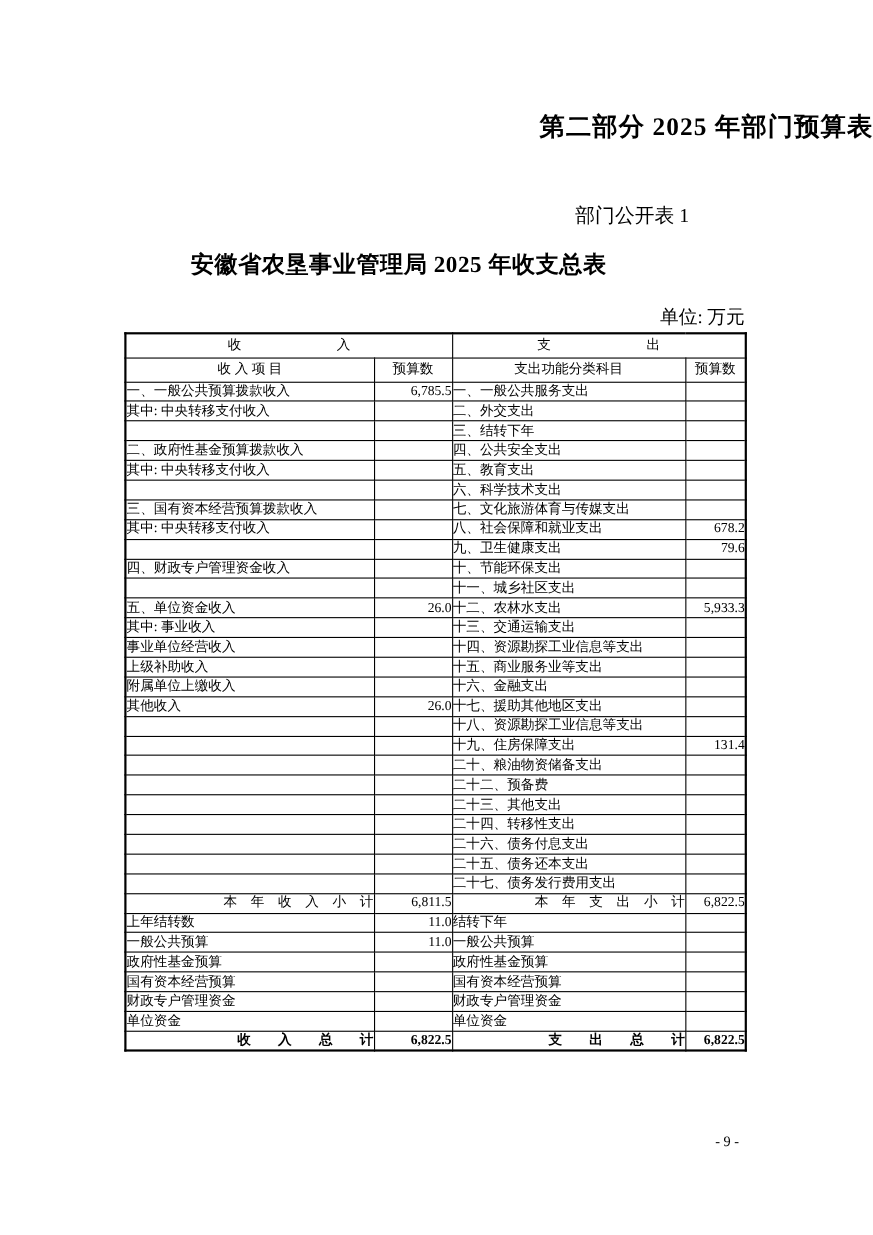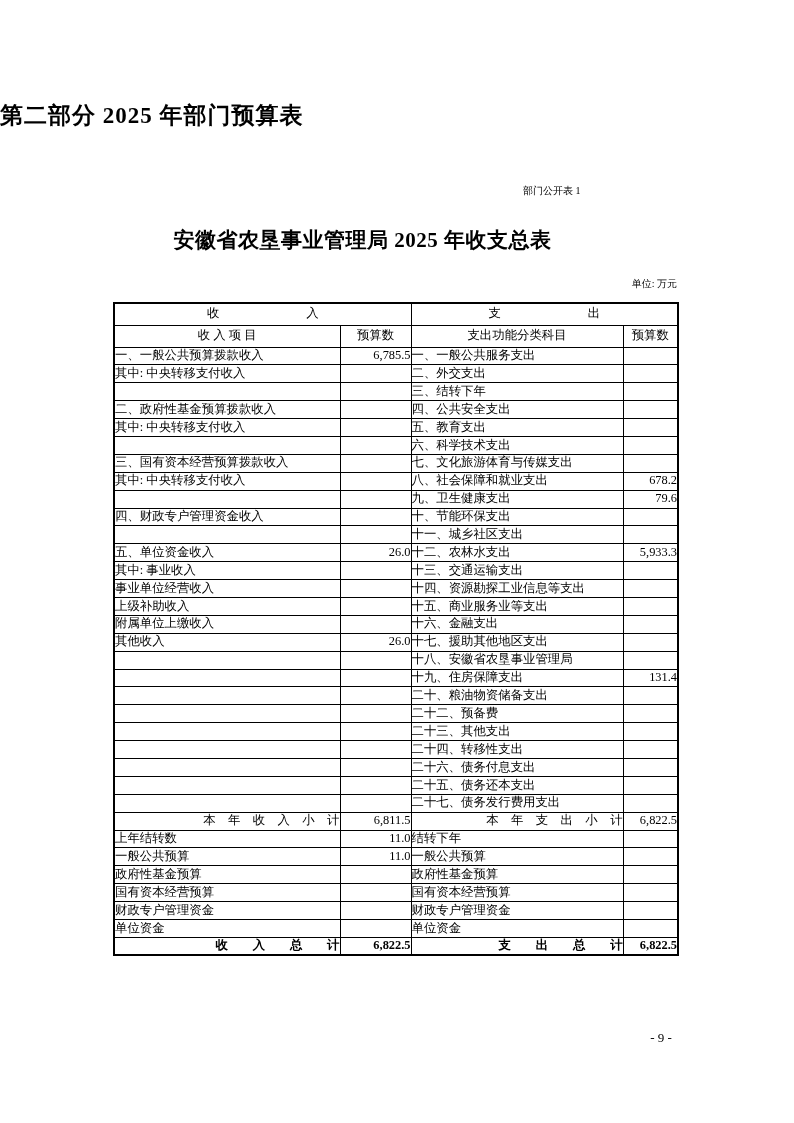--- a/index.html
+++ b/index.html
@@ -7,33 +7,33 @@
     position:relative;
     width:794px;height:1123px;
     margin:0 auto;
     background:#ffffff;
     font-family:"Liberation Serif","DejaVu Serif",serif;
     color:#000;
     overflow:hidden;
   }
   .part-title{
     position:absolute;top:100px;left:0;width:794px;
-    text-align:left;font-size:23px;font-weight:bold;letter-spacing:1px;
+    text-align:right;font-size:23px;font-weight:bold;letter-spacing:1px;
   }
   .table-label{
     position:absolute;top:184px;left:523px;
-    font-size:10px;
+    font-size:18px;
   }
   .table-title{
     position:absolute;top:226px;left:2px;width:721px;
     text-align:center;font-size:21px;font-weight:bold;letter-spacing:0.5px;
   }
   .unit-note{
     position:absolute;top:277px;left:400px;width:277px;
-    text-align:right;font-size:10px;
+    text-align:right;font-size:17px;
   }
   table.budget{
     position:absolute;top:302px;left:113px;
     width:564px;
     border-collapse:collapse;table-layout:fixed;
     border:2px solid #000;
   }
   table.budget th, table.budget td{
     border:1px solid #000;
     padding:0;
@@ -206,21 +206,21 @@
   <tr>
     <td class="item i3">其他收入</td>
     <td class="val">26.0</td>
     <td class="item i0">十七、援助其他地区支出</td>
     <td class="val"></td>
   </tr>
 
   <tr>
     <td class="item i0"></td>
     <td class="val"></td>
-    <td class="item i0">十八、安徽省农垦事业管理局</td>
+    <td class="item i0">十八、资源勘探工业信息等支出</td>
     <td class="val"></td>
   </tr>
 
   <tr>
     <td class="item i0"></td>
     <td class="val"></td>
     <td class="item i0">十九、住房保障支出</td>
     <td class="val">131.4</td>
   </tr>
 

